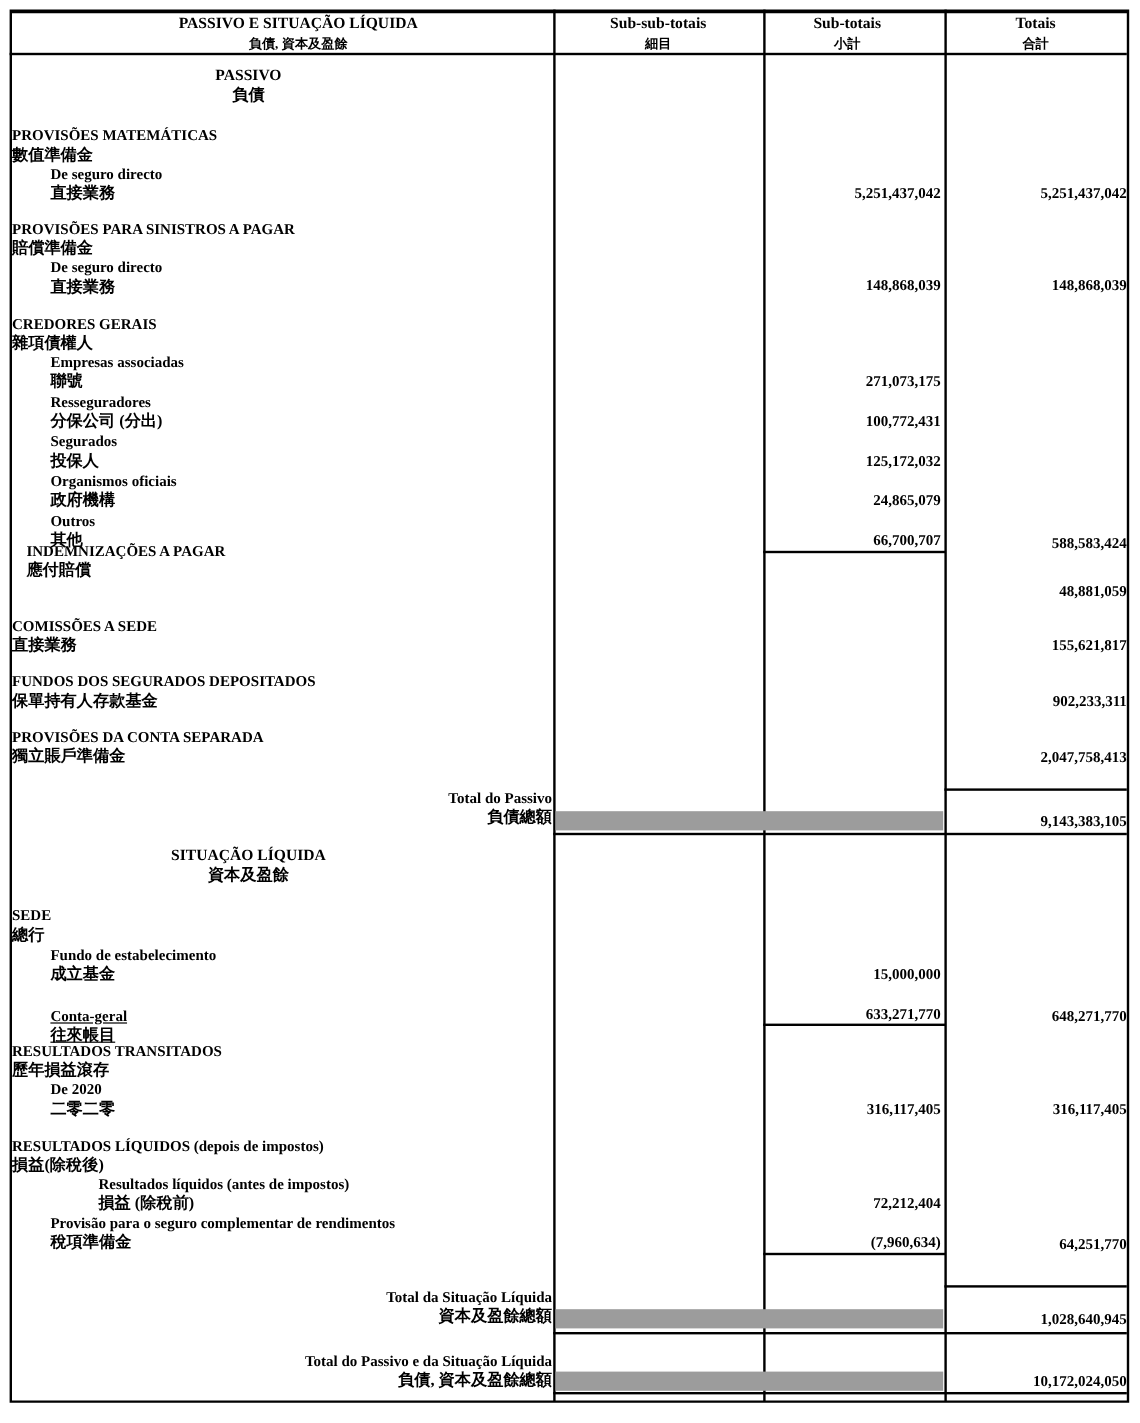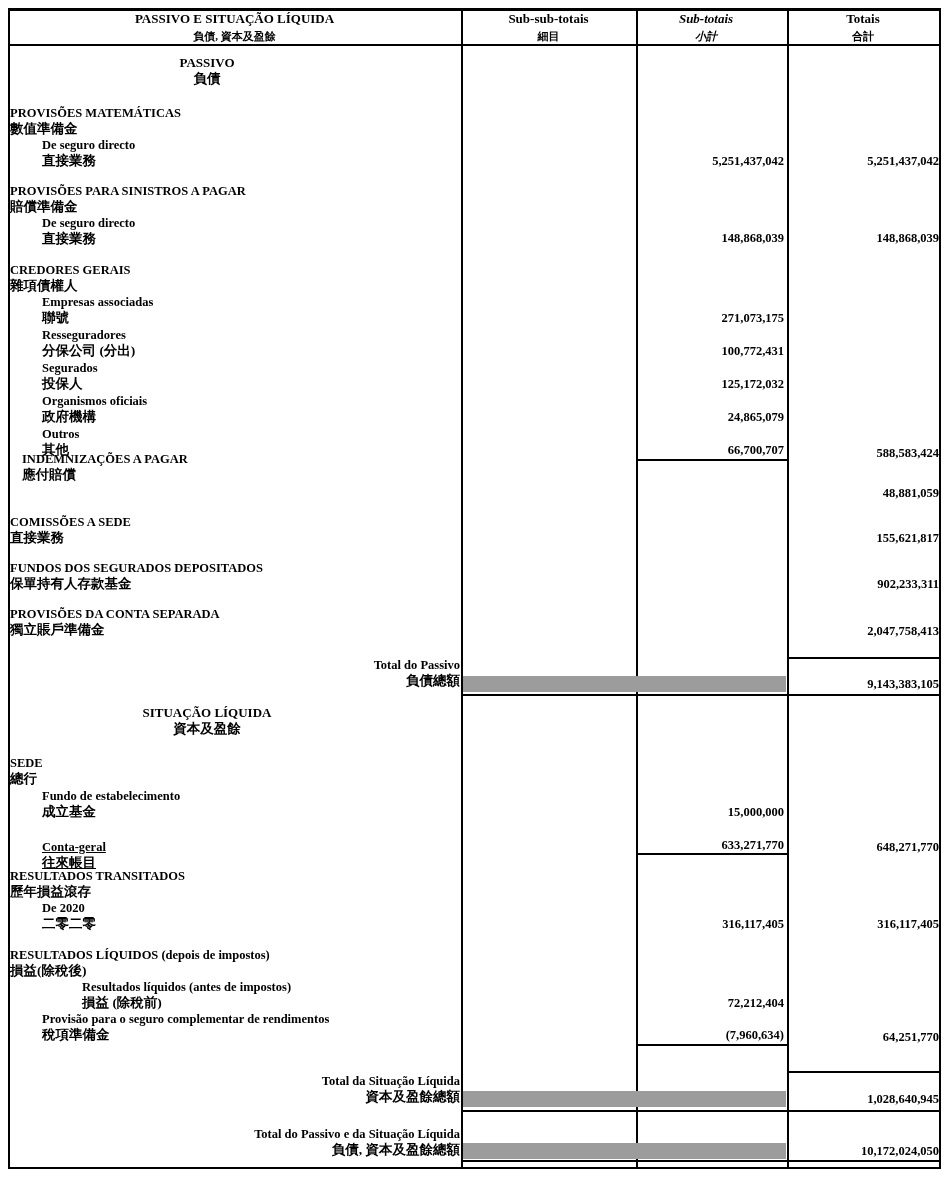--- a/index.html
+++ b/index.html
@@ -27,29 +27,29 @@
 </head>
 <body>
 
 <div class="page">
   <div class="frame"></div>
   <div class="vline" style="left:461px;"></div>
   <div class="vline" style="left:636px;"></div>
   <div class="vline" style="left:787px;"></div>
   <div class="hline" style="left:8px;top:44px;width:931px;"></div>
 
-  <div class="t hdr" style="left:2px;top:10px;width:465px;">
+  <div class="t hdr" style="left:16px;top:10px;width:465px;">
     <span>PASSIVO E SITUAÇÃO LÍQUIDA</span><br>
     <span class="zh">負債, 資本及盈餘</span>
   </div>
   <div class="t hdr" style="left:461px;top:10px;width:175px;">
     <span>Sub-sub-totais</span><br>
     <span class="zh">細目</span>
   </div>
-  <div class="t hdr" style="left:636px;top:10px;width:140px;font-style:italic;">
+  <div class="t hdr" style="left:636px;top:10px;width:140px;">
     <span>Sub-totais</span><br>
     <span class="zh">小計</span>
   </div>
   <div class="t hdr" style="left:787px;top:10px;width:152px;">
     <span>Totais</span><br>
     <span class="zh">合計</span>
   </div>
 
   <div class="t center" style="top:55px;">
     <span>PASSIVO</span><br>

